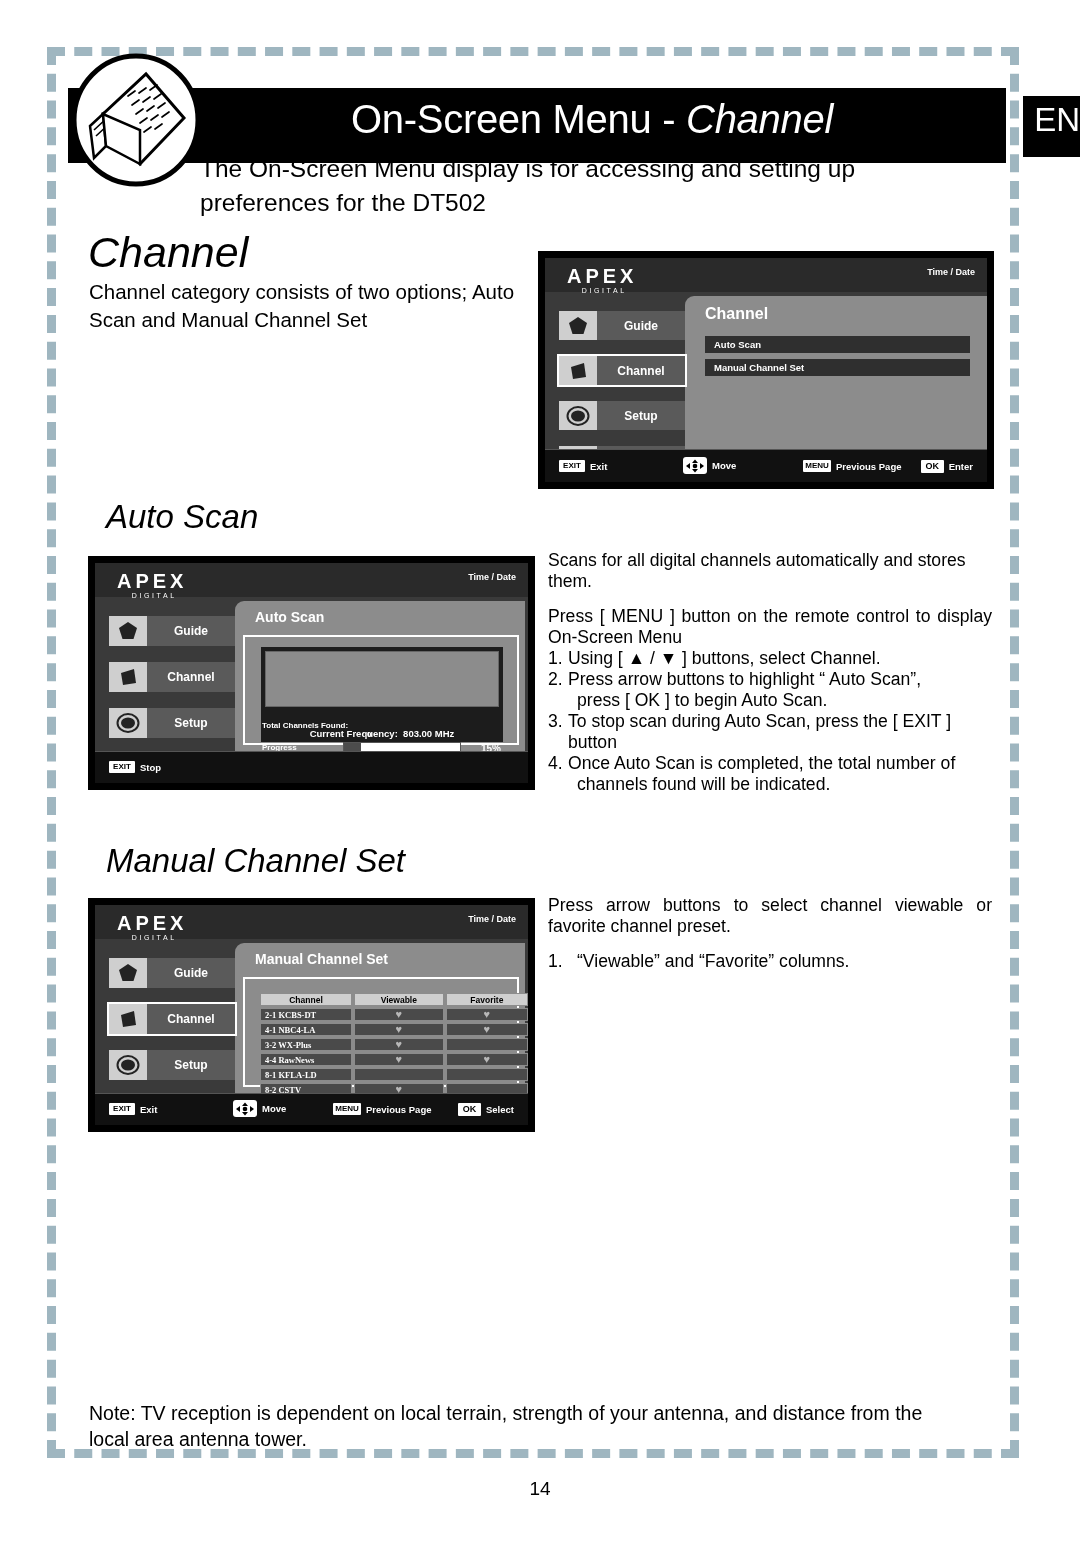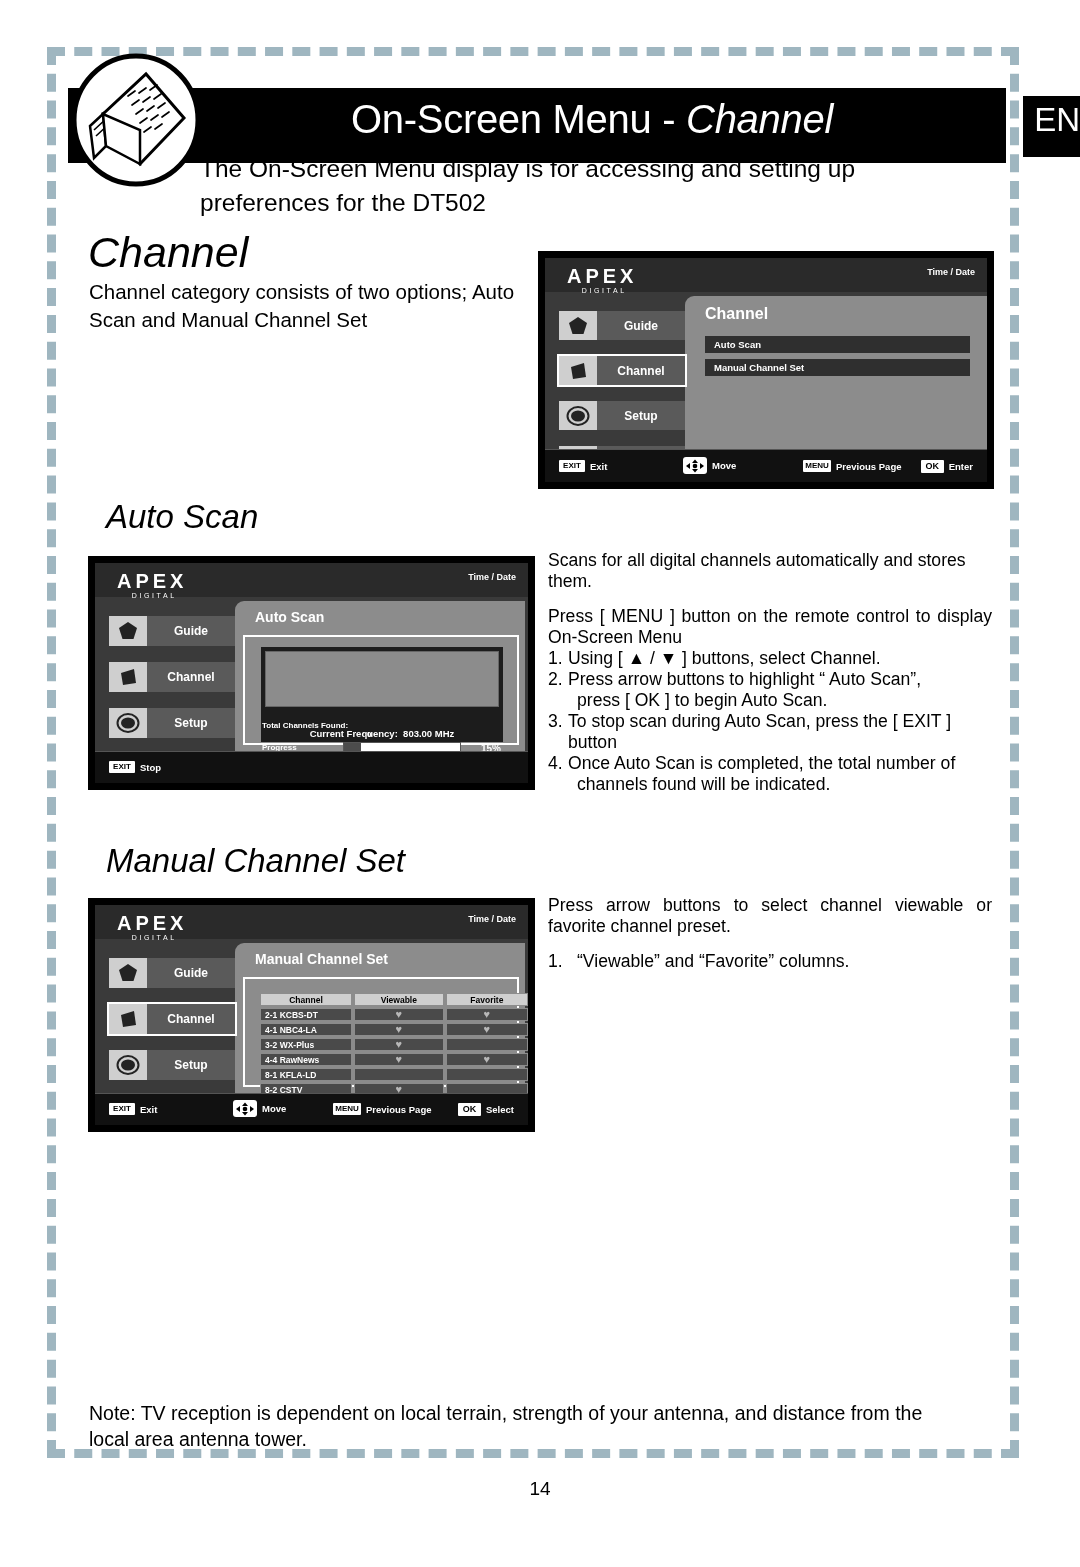--- a/index.html
+++ b/index.html
@@ -265,20 +265,21 @@
   }
   .mcs-table td {
     background: #4a4a4a;
     color: #fff;
     font-weight: bold;
     font-size: 8.5px;
     height: 13px;
     border: 1px solid #8c8c8c;
     text-align: center;
     padding: 0;
+    font-family: Liberation Serif, serif;
   }
   .mcs-table td.chan {
     text-align: left; padding-left: 4px;
     width: 92px;
   }
   .mcs-table th {
     background: #cfcfcf;
     color: #000;
     font-weight: bold;
     font-size: 8.5px;

